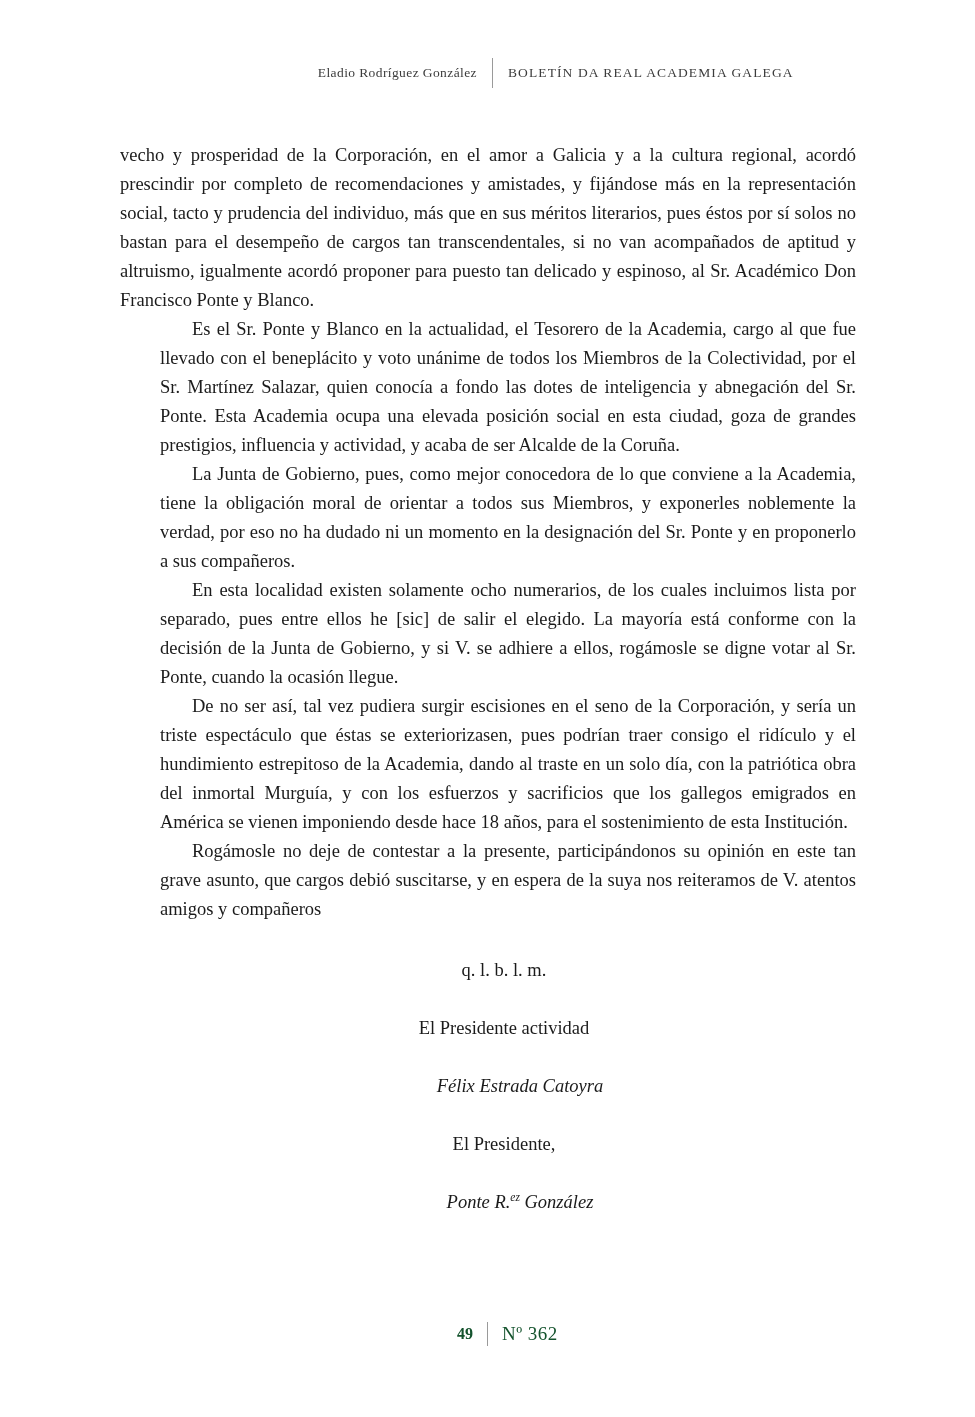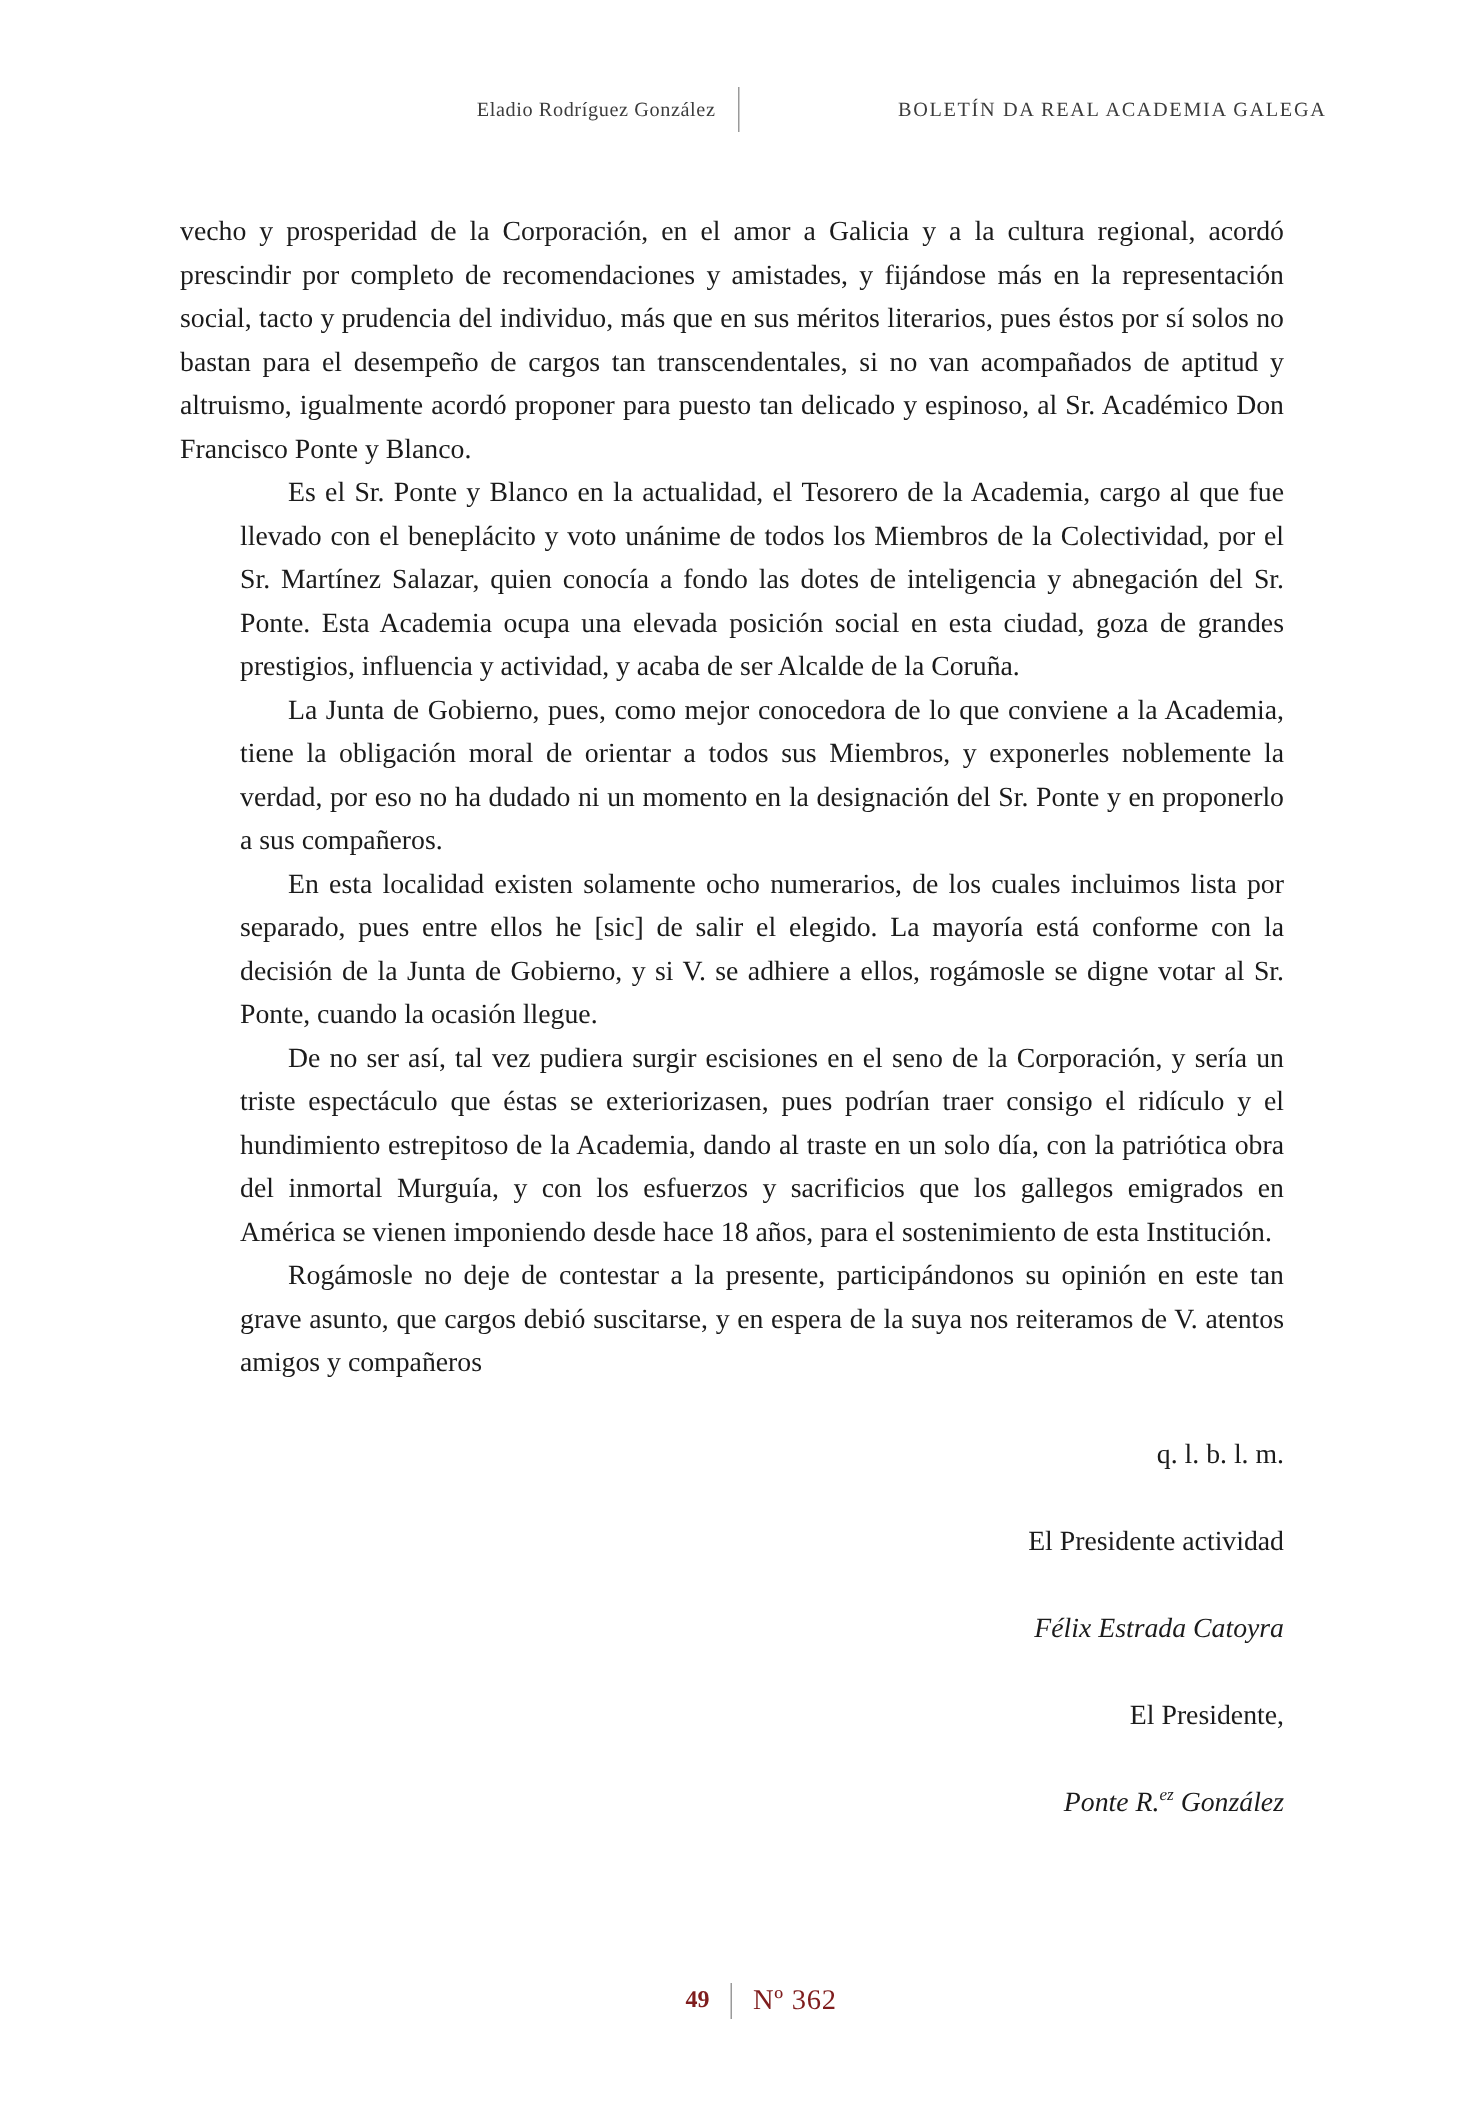--- a/index.html
+++ b/index.html
@@ -27,21 +27,21 @@
     color: #3c3c3c;
   }
   .header-half-left {
     flex: 1 1 0;
     text-align: right;
     padding-right: 15px;
     letter-spacing: 0.4px;
   }
   .header-half-right {
     flex: 1 1 0;
-    text-align: center;
+    text-align: left;
     padding-left: 15px;
     letter-spacing: 1.1px;
   }
   .v-divider {
     width: 1px;
     background: #9a9a9a;
   }
   .page-header .v-divider { height: 30px; }
 
   
@@ -54,36 +54,36 @@
     line-height: 29px;
     text-align: justify;
   }
   .para { margin: 0; }
   .para.indent { text-indent: 32px; margin-left: 40px; }
 
   
   .closing {
     margin-top: 32px;
     padding-left: 32px;
-    text-align: right;
+    text-align: center;
   }
   .closing-line { margin-top: 29px; }
   .closing-line:first-child { margin-top: 0; }
   .italic { font-style: italic; margin-left: 32px; }
   sup { font-size: 0.62em; vertical-align: super; line-height: 0; }
 
   
   .page-footer {
     position: absolute;
     top: 1322px;
     left: 0;
     right: 0;
     display: flex;
     align-items: center;
-    color: #7f1d1d;
+    color: #14532d;
   }
   .footer-left {
     flex: 1 1 0;
     text-align: right;
     padding-right: 14px;
     font-size: 16px;
     font-weight: bold;
   }
   .footer-right {
     flex: 1 1 0;

